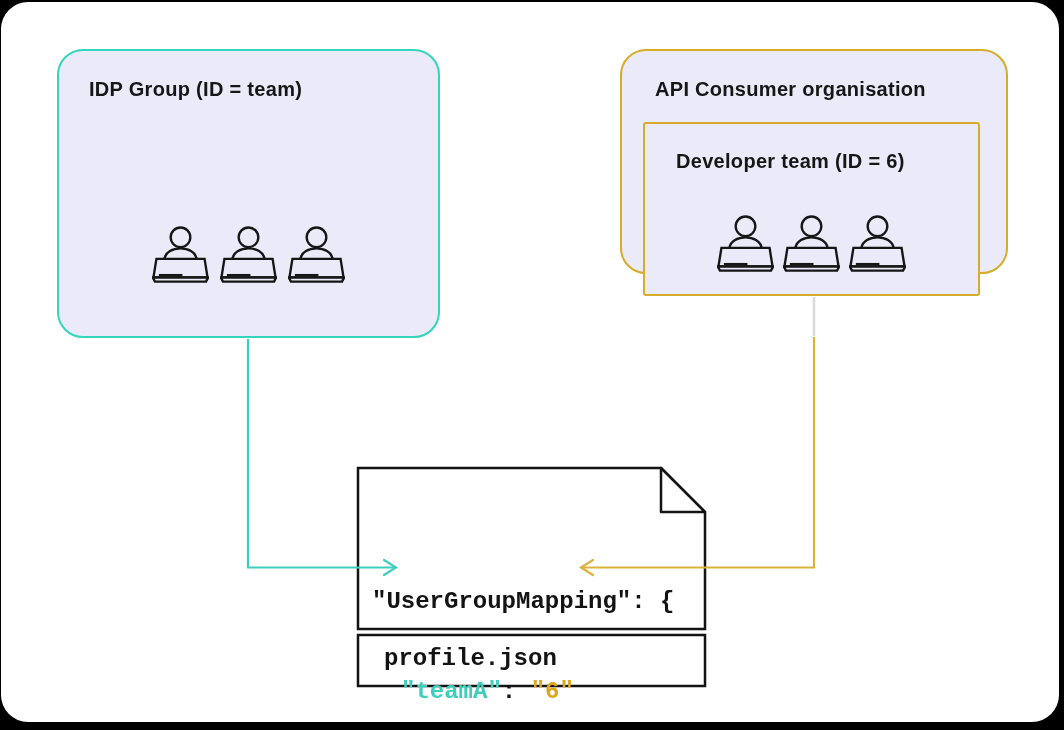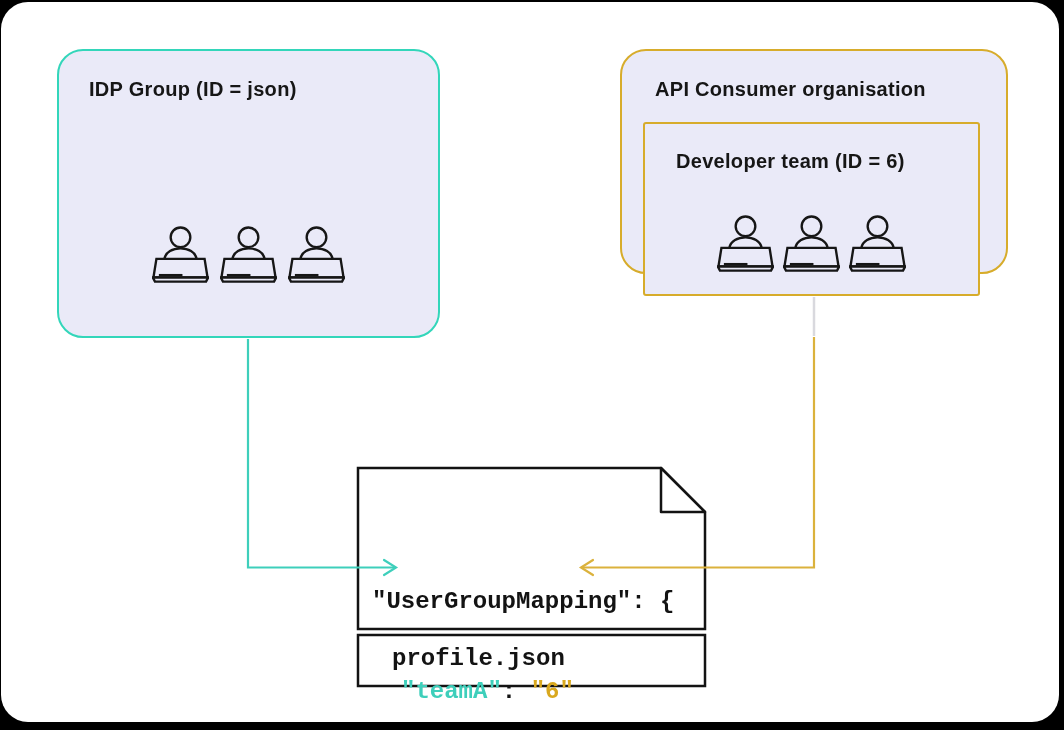--- a/index.html
+++ b/index.html
@@ -44,30 +44,30 @@
   .doc-text{
     position:absolute;z-index:4;
     font-family:"Liberation Mono","DejaVu Sans Mono",monospace;
     font-weight:700;font-size:24px;line-height:30px;color:#131313;
     white-space:pre;
   }
   .code-block{left:372px;top:527px;}
   .code-indent{display:inline-block;width:29px;}
   .tok-key{color:#3ECFBB;}
   .tok-val{color:#D9A81E;}
-  .filename{left:392px;top:644px;}
+  .filename{left:384px;top:644px;}
 </style>
 </head>
 <body>
 
 <div class="stage">
   <div class="card"></div>
 
   <div class="panel teal idp-box">
-    <div class="panel-title">IDP Group (ID = json)</div>
+    <div class="panel-title">IDP Group (ID = team)</div>
     <div class="icons-row">
       <svg class="person" viewBox="0 0 58 58">
           <use href="#person-laptop"></use>
         </svg>
       <svg class="person" viewBox="0 0 58 58">
           <use href="#person-laptop"></use>
         </svg>
       <svg class="person" viewBox="0 0 58 58">
           <use href="#person-laptop"></use>
         </svg>

